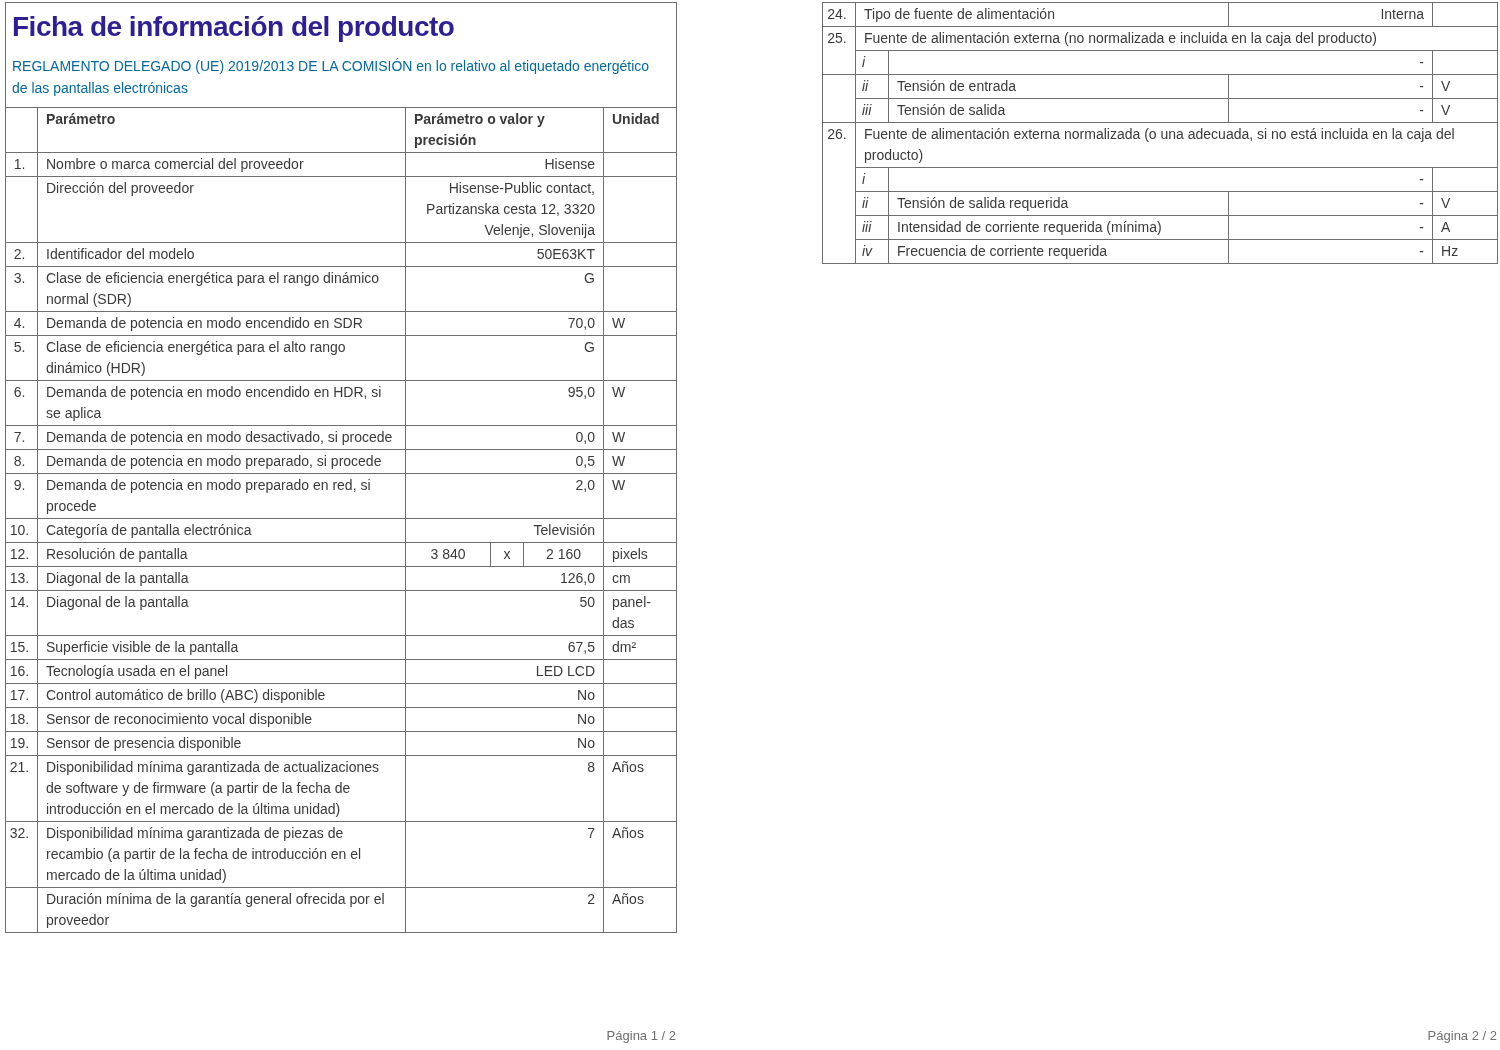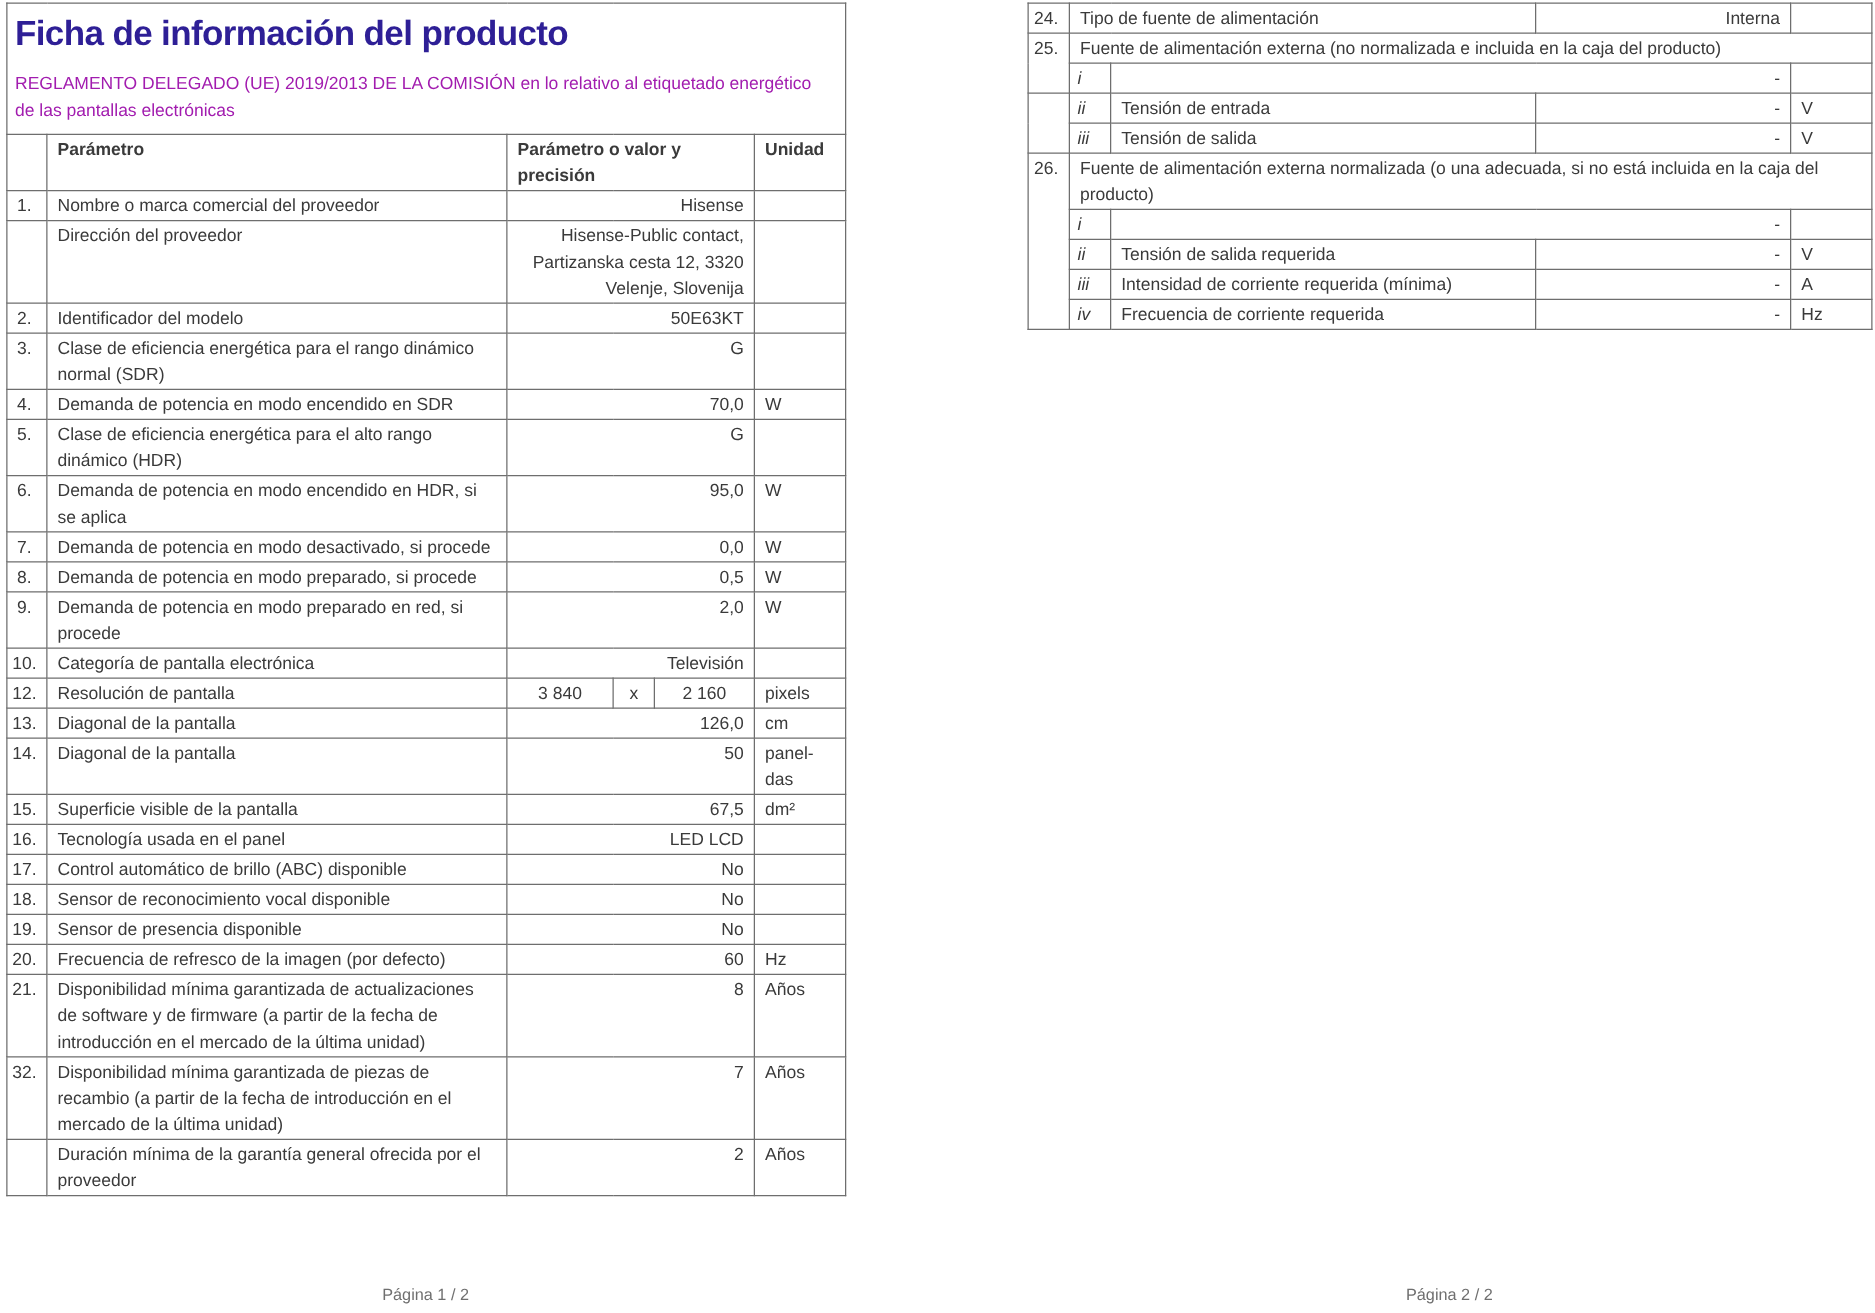--- a/index.html
+++ b/index.html
@@ -23,32 +23,32 @@
     overflow:hidden; word-wrap:break-word;
   }
   th { font-weight:bold; }
 
   .title-cell { padding:6px 10px 8px 6px;margin-left:48px; }
   .doc-title {
     margin:0 0 10px 0;
     font-size:28px; line-height:36px; font-weight:bold;
     color:#2e1f96; letter-spacing:-0.5px;
   }
-  .doc-subtitle { margin:0; font-size:14px; line-height:22px; color:#a21caf; }
+  .doc-subtitle { margin:0; font-size:14px; line-height:22px; color:#0369a1; }
 
   .num  { text-align:center; padding-right:6px; padding-left:2px;margin-top:48px; }
   .sub  { font-style:italic; padding-left:6px; }
   .val-r { text-align:right; }
   .val-c { text-align:center; }
   .val-l { text-align:right; }
 
   .footer {
     position:absolute; top:1028px;
     font-size:13px; line-height:16px; color:#6f6f6f;
-    text-align:center;
+    text-align:right;
   }
   .footer1 { left:5px; width:671px; }
   .footer2 { left:822px; width:675px; }
 </style>
 </head>
 <body>
 
 <div class="page page1">
   <table>
     <colgroup>
@@ -183,26 +183,20 @@
         <td colspan="3" class="val-r">No</td>
         <td></td>
       </tr>
       <tr>
         <td class="num">19.</td>
         <td>Sensor de presencia disponible</td>
         <td colspan="3" class="val-r">No</td>
         <td></td>
       </tr>
       <tr>
-        <td class="num">20.</td>
-        <td>Frecuencia de refresco de la imagen (por defecto)</td>
-        <td colspan="3" class="val-r">60</td>
-        <td>Hz</td>
-      </tr>
-      <tr>
         <td class="num">21.</td>
         <td>Disponibilidad mínima garantizada de actualizaciones de software y de firmware (a partir de la fecha de introducción en el mercado de la última unidad)</td>
         <td colspan="3" class="val-r">8</td>
         <td>Años</td>
       </tr>
       <tr>
         <td class="num">32.</td>
         <td>Disponibilidad mínima garantizada de piezas de recambio (a partir de la fecha de introducción en el mercado de la última unidad)</td>
         <td colspan="3" class="val-r">7</td>
         <td>Años</td>

